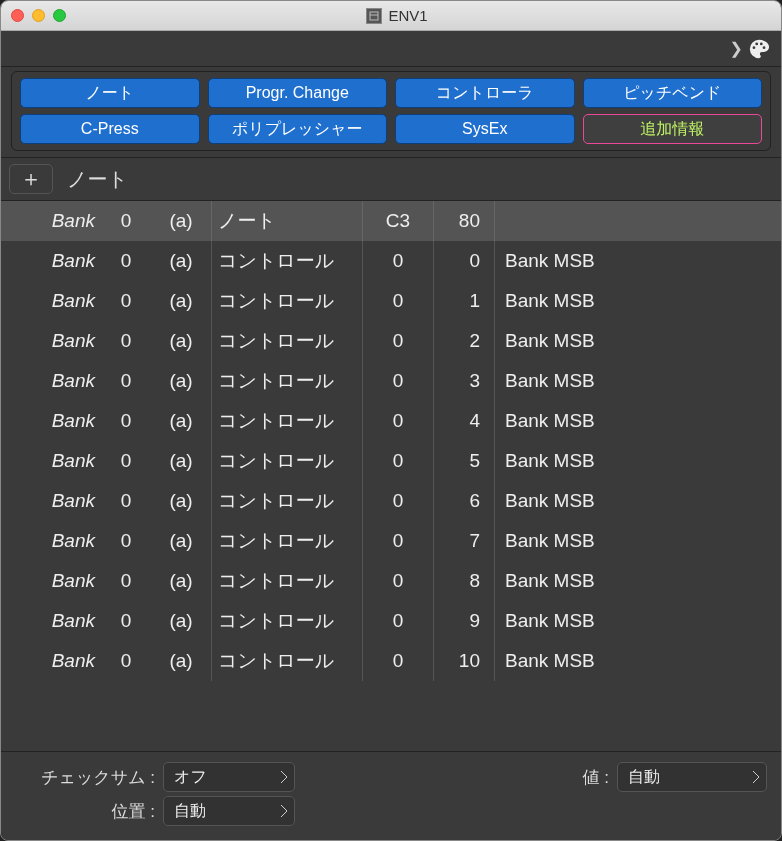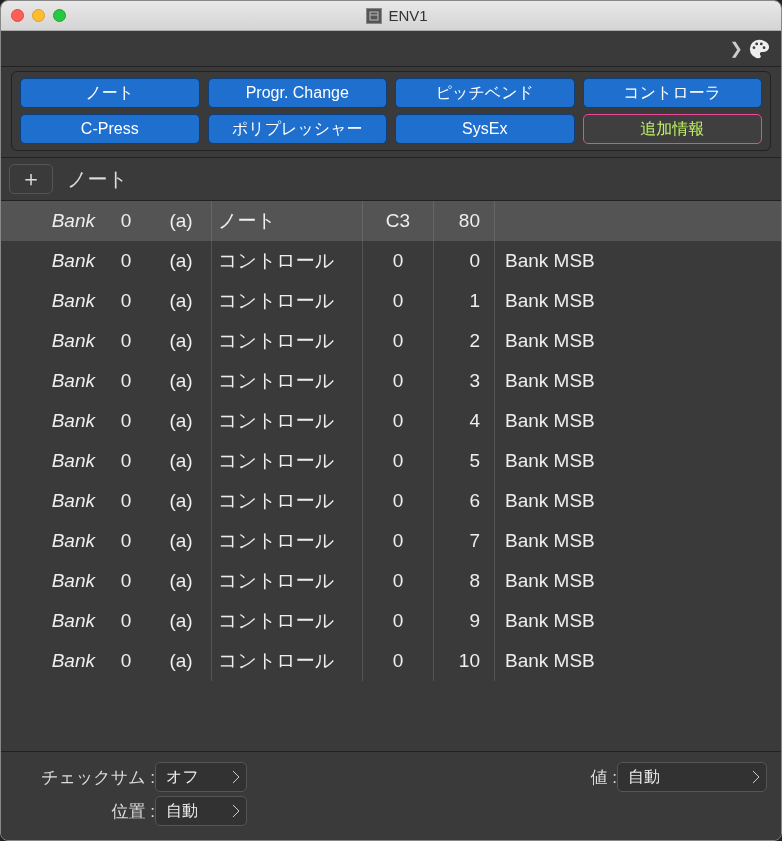--- a/index.html
+++ b/index.html
@@ -138,21 +138,21 @@
   .bottom-panel {
     background:#3a3a3a;
     border-top:1px solid #222;
     padding:10px 14px 14px 14px;
     display:flex;
     gap:18px;
     align-items:flex-start;
   }
   .bp-left { width:54%; }
   .bp-right { flex:1; }
-  .bp-row { display:flex; align-items:center; gap:0; }
+  .bp-row { display:flex; align-items:center; gap:8px; }
   .bp-row + .bp-row { margin-top:4px; }
   .bp-label {
     color:#ddd; font-size:17px;
     width:140px; text-align:right;
   }
   .bp-label.sm { width:55px; }
   .select {
     background:#323232;
     border:1px solid #555;
     border-radius:5px;
@@ -165,21 +165,21 @@
     cursor:pointer;
   }
   .select::after {
     content:"";
     position:absolute; right:6px; top:50%;
     width:8px; height:12px; transform:translateY(-50%);
     background:
       linear-gradient(45deg, transparent 45%, #ccc 45%, #ccc 55%, transparent 55%) top/8px 6px no-repeat,
       linear-gradient(-45deg, transparent 45%, #ccc 45%, #ccc 55%, transparent 55%) bottom/8px 6px no-repeat;
   }
-  .select.w1 { width:92px; }
+  .select.w1 { width:132px; }
   .select.w2 { width:150px; }
 </style>
 </head>
 <body>
 
 <div class="window">
 
   <div class="titlebar">
     <div class="traffic">
       <div class="tl red"></div>
@@ -203,22 +203,22 @@
       <svg viewBox="0 0 24 24">
           <path fill="#eee" d="M12 2a10 10 0 1 0 0 20c1.1 0 2-.9 2-2 0-.5-.2-1-.5-1.3-.3-.4-.5-.8-.5-1.3 0-1.1.9-2 2-2h2.2A5.8 5.8 0 0 0 23 9.8C23 5.5 18.1 2 12 2zM6.5 12a1.5 1.5 0 1 1 0-3 1.5 1.5 0 0 1 0 3zm3-4a1.5 1.5 0 1 1 0-3 1.5 1.5 0 0 1 0 3zm5 0a1.5 1.5 0 1 1 0-3 1.5 1.5 0 0 1 0 3zm3 4a1.5 1.5 0 1 1 0-3 1.5 1.5 0 0 1 0 3z"></path>
         </svg>
     </span>
   </div>
 
   <div class="filter-panel">
     <div class="filter-row" id="frow1">
         <div class="filter-btn active">ノート</div>
         <div class="filter-btn active">Progr. Change</div>
+        <div class="filter-btn active">コントローラ</div>
         <div class="filter-btn active">ピッチベンド</div>
-        <div class="filter-btn active">コントローラ</div>
       </div>
     <div class="filter-row" id="frow2">
         <div class="filter-btn active">C-Press</div>
         <div class="filter-btn active">ポリプレッシャー</div>
         <div class="filter-btn active">SysEx</div>
         <div class="filter-btn inactive">追加情報</div>
       </div>
   </div>
 
   <div class="subheader">

